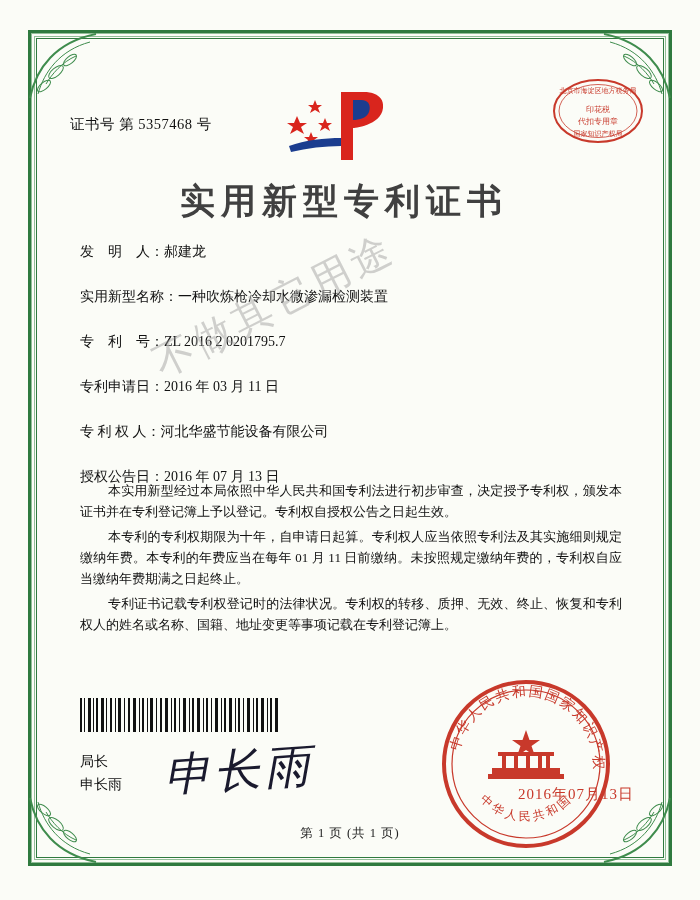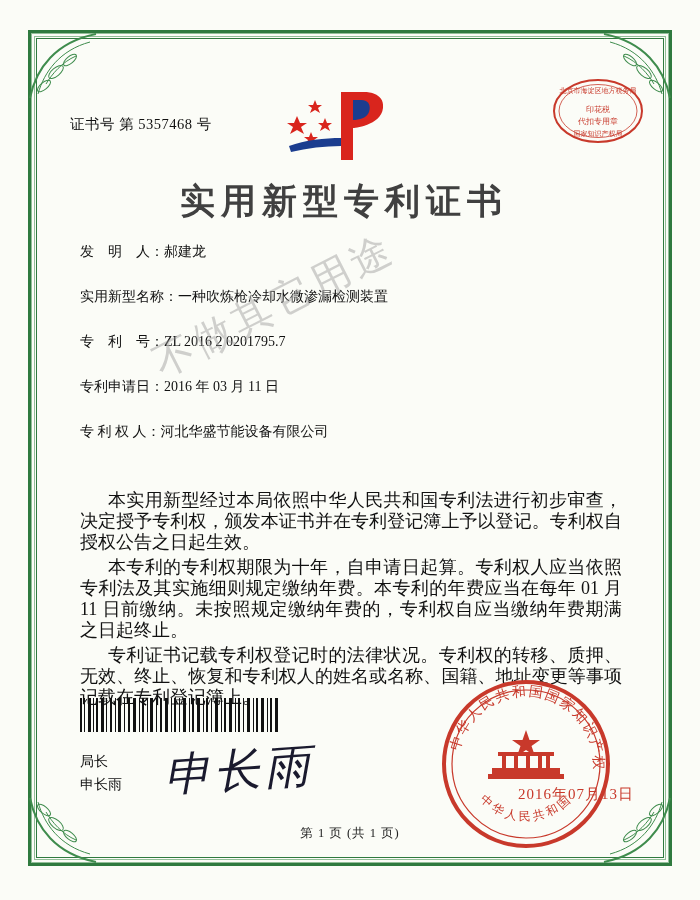--- a/index.html
+++ b/index.html
@@ -81,22 +81,22 @@
     font-size:14px;color:#111;
   }
   .field-row{
     margin-bottom:27px;
     white-space:nowrap;
   }
   .field-label{display:inline-block;}
   .field-value{display:inline-block;}
 
   .paras{
-    position:absolute;left:44px;right:42px;top:452px;
-    font-size:18px;
+    position:absolute;left:44px;right:42px;top:442px;
+    font-size:13px;
     line-height:21px;
     color:#111;
     text-align:justify;
   }
   .paras p{margin:0 0 4px 0;text-indent:28px;}
 
   
   .watermark{
     position:absolute;left:120px;top:300px;
     width:480px;
@@ -240,20 +240,23 @@
         <span class="field-label">实用新型名称：</span><span class="field-value">一种吹炼枪冷却水微渗漏检测装置</span>
       </div>
       <div class="field-row">
         <span class="field-label">专　利　号：</span><span class="field-value">ZL 2016 2 0201795.7</span>
       </div>
       <div class="field-row">
         <span class="field-label">专利申请日：</span><span class="field-value">2016 年 03 月 11 日</span>
       </div>
       <div class="field-row">
         <span class="field-label">专 利 权 人：</span><span class="field-value">河北华盛节能设备有限公司</span>
+      </div>
+      <div class="field-row">
+        <span class="field-label">授权公告日：</span><span class="field-value">2016 年 07 月 13 日</span>
       </div>
     </div>
 
     <div class="paras">
       <p>本实用新型经过本局依照中华人民共和国专利法进行初步审查，决定授予专利权，颁发本证书并在专利登记簿上予以登记。专利权自授权公告之日起生效。</p>
       <p>本专利的专利权期限为十年，自申请日起算。专利权人应当依照专利法及其实施细则规定缴纳年费。本专利的年费应当在每年 01 月 11 日前缴纳。未按照规定缴纳年费的，专利权自应当缴纳年费期满之日起终止。</p>
       <p>专利证书记载专利权登记时的法律状况。专利权的转移、质押、无效、终止、恢复和专利权人的姓名或名称、国籍、地址变更等事项记载在专利登记簿上。</p>
     </div>
 
     <div class="watermark">不做其它用途</div>

